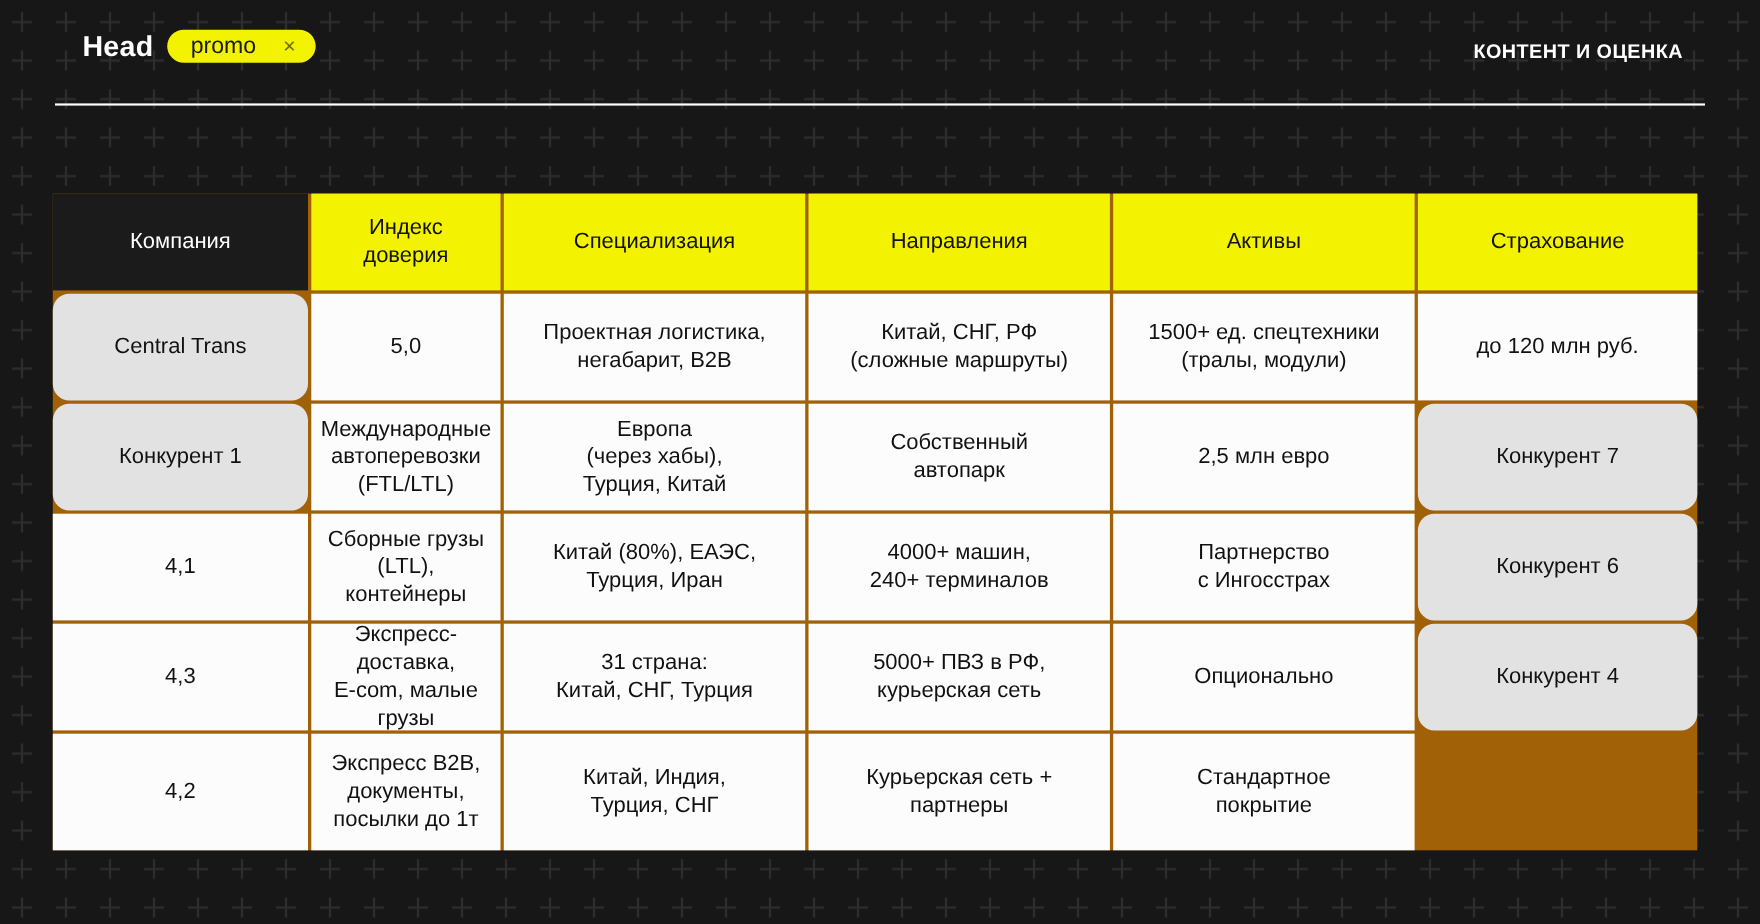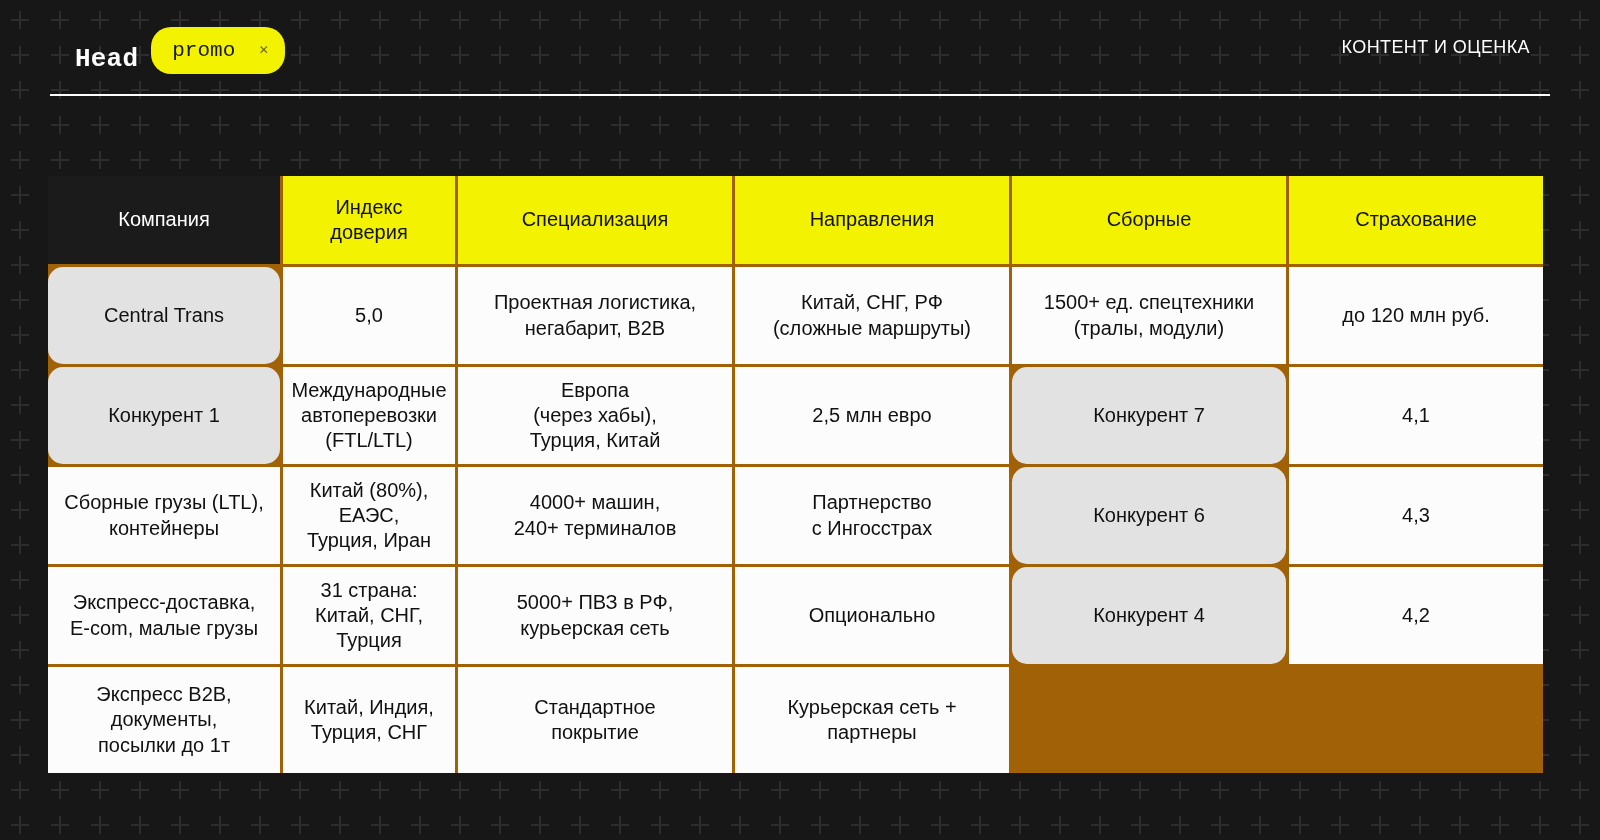--- a/index.html
+++ b/index.html
@@ -7,34 +7,34 @@
     width: 1600px; height: 840px;
     background: #171717;
     font-family: "Liberation Sans", sans-serif;
     overflow: hidden;
     position: relative;
   }
   .bg-svg { position: absolute; left: 0; top: 0; z-index: 0; }
 
   .topbar {
     position: absolute; left: 75px; top: 27px; z-index: 2;
-    display: flex; align-items: flex-end; gap: 13px; font-family: Liberation Mono, monospace;
+    display: flex; align-items: flex-start; gap: 13px;
   }
   .head-label { color: #ffffff; font-size: 26px; font-weight: 600; letter-spacing: 0.2px; }
   .promo-pill {
-    background: #F2F201; border-radius: 20px; height: 47px;
+    background: #F2F201; border-radius: 20px; height: 30px;
     display: flex; align-items: center; gap: 24px;
     padding: 0 17px 0 21px; cursor: pointer;
   }
   .promo-text { font-size: 21px; color: #191919; font-weight: 400; }
   .promo-close { font-size: 15px; color: rgba(25,25,10,0.62); line-height: 1; cursor: pointer; }
 
   .right-label {
     position: absolute; right: 70px; top: 37px; z-index: 2;
-    color: #ffffff; font-size: 18px; font-weight: 400; letter-spacing: 0.4px; text-align: center;
+    color: #ffffff; font-size: 18px; font-weight: 700; letter-spacing: 0.4px; text-align: center;
   }
   .divider {
     position: absolute; left: 50px; right: 50px; top: 94px; height: 2px;
     background: #ffffff; z-index: 2;
   }
 
   .table {
     position: absolute; left: 48px; top: 176px; z-index: 2;
     display: grid;
     grid-template-columns: 232px 172px 274px 274px 274px 254px;
@@ -77,40 +77,42 @@
 
 <div class="divider"></div>
 
 <div class="table">
 
   <div class="cell th-dark">Компания</div>
   <div class="cell th-yellow">Индекс
 доверия</div>
   <div class="cell th-yellow">Специализация</div>
   <div class="cell th-yellow">Направления</div>
-  <div class="cell th-yellow">Сборные</div>
+  <div class="cell th-yellow">Активы</div>
   <div class="cell th-yellow">Страхование</div>
 
   <div class="cell td td-company">Central Trans</div>
   <div class="cell td">5,0</div>
   <div class="cell td">Проектная логистика,
 негабарит, B2B</div>
   <div class="cell td">Китай, СНГ, РФ
 (сложные маршруты)</div>
   <div class="cell td">1500+ ед. спецтехники
 (тралы, модули)</div>
   <div class="cell td">до 120 млн руб.</div>
 
   <div class="cell td td-company">Конкурент 1</div>
   <div class="cell td">Международные
 автоперевозки
 (FTL/LTL)</div>
   <div class="cell td">Европа
 (через хабы),
 Турция, Китай</div>
+  <div class="cell td">Собственный
+автопарк</div>
   <div class="cell td">2,5 млн евро</div>
 
   <div class="cell td td-company">Конкурент 7</div>
   <div class="cell td">4,1</div>
   <div class="cell td">Сборные грузы (LTL),
 контейнеры</div>
   <div class="cell td">Китай (80%), ЕАЭС,
 Турция, Иран</div>
   <div class="cell td">4000+ машин,
 240+ терминалов</div>
@@ -127,17 +129,17 @@
 курьерская сеть</div>
   <div class="cell td">Опционально</div>
 
   <div class="cell td td-company">Конкурент 4</div>
   <div class="cell td">4,2</div>
   <div class="cell td">Экспресс B2B,
 документы,
 посылки до 1т</div>
   <div class="cell td">Китай, Индия,
 Турция, СНГ</div>
+  <div class="cell td">Курьерская сеть +
+партнеры</div>
   <div class="cell td">Стандартное
 покрытие</div>
-  <div class="cell td">Курьерская сеть +
-партнеры</div>
 </div>
 
 </body></html>

